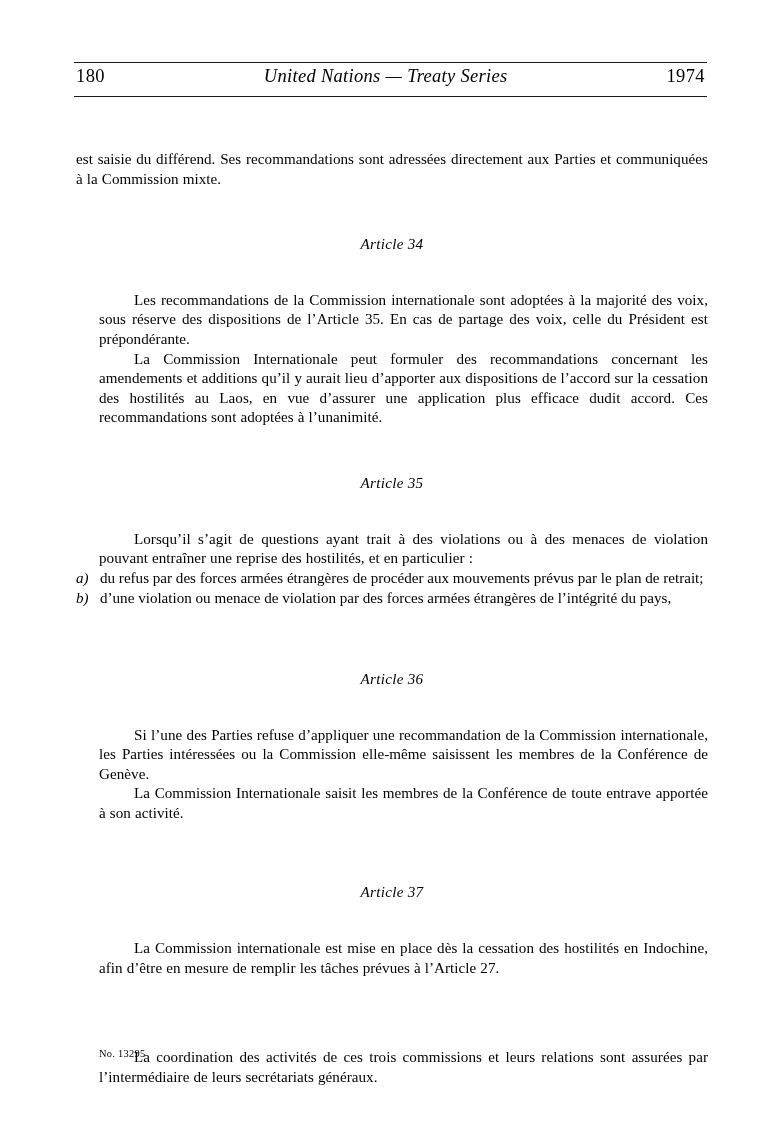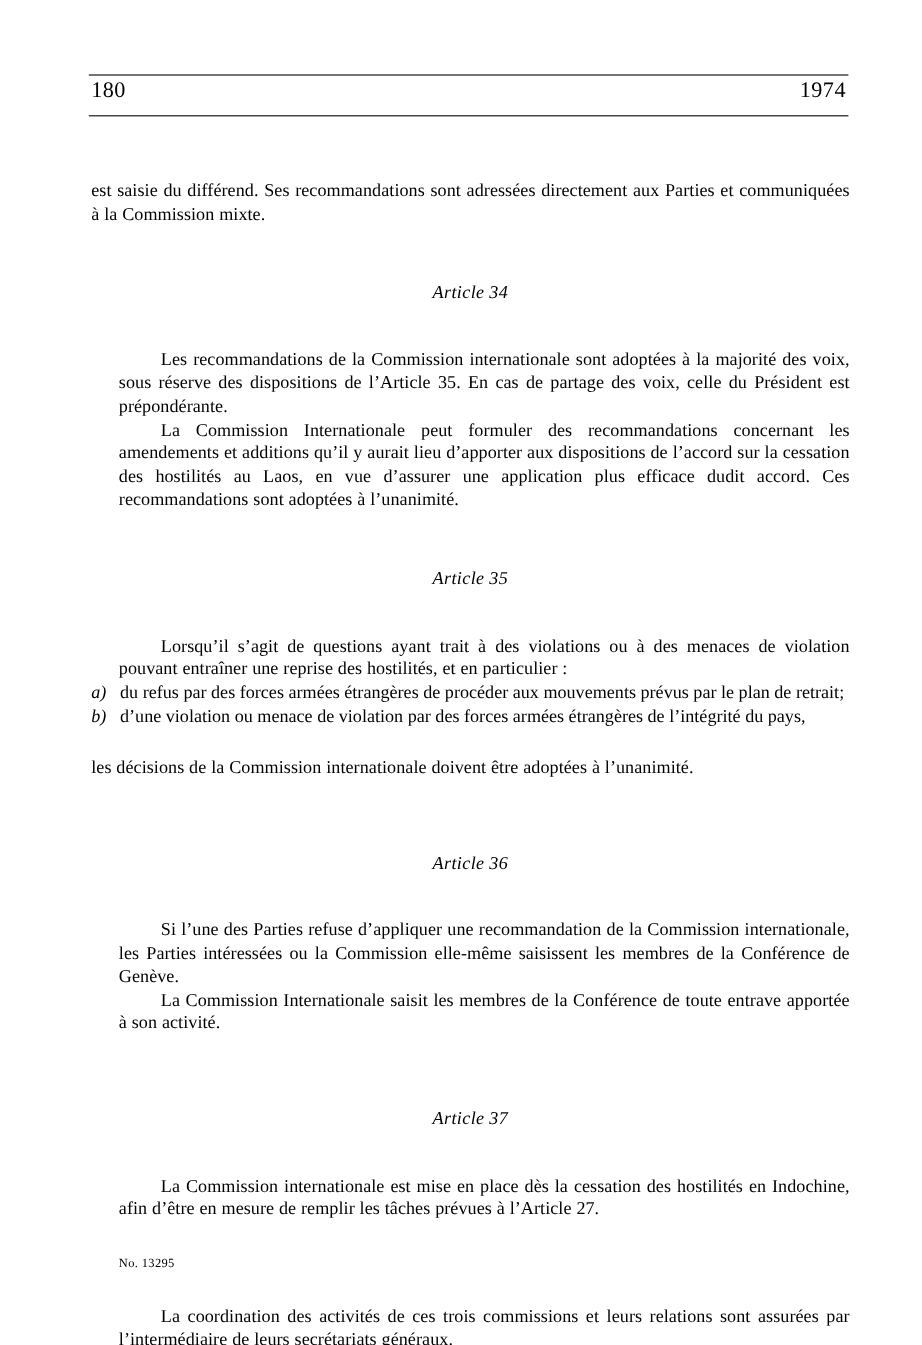--- a/index.html
+++ b/index.html
@@ -146,20 +146,21 @@
 </style>
 </head>
 <body>
 
 <div class="page">
 
   <div class="running-head">
     <div class="rule rule-top"></div>
     <div class="head-row">
       <span class="folio">180</span>
+      <span class="head-title">United Nations — Treaty Series</span>
       <span class="year">1974</span>
     </div>
     <div class="rule rule-bottom"></div>
   </div>
 
   <div class="column">
 
     <p class="body flush">est saisie du différend. Ses recommandations sont adressées directement aux Parties et communiquées à la Commission mixte.</p>
 
     <div class="sp-art-before"></div>
@@ -175,21 +176,20 @@
     <ol class="alpha-list">
       <li>
         <span class="marker">a)</span>
         <span>du refus par des forces armées étrangères de procéder aux mouvements prévus par le plan de retrait;</span>
       </li>
       <li>
         <span class="marker">b)</span>
         <span>d’une violation ou menace de violation par des forces armées étrangères de l’intégrité du pays,</span>
       </li>
     </ol>
-    <p class="body flush">les décisions de la Commission internationale doivent être adoptées à l’unanimité.</p>
 
     <div class="sp-art-before-lg"></div>
     <h2 class="article">Article 36</h2>
     <div class="sp-art-after"></div>
     <p class="body indent">Si l’une des Parties refuse d’appliquer une recommandation de la Commission internationale, les Parties intéressées ou la Commission elle-même saisissent les membres de la Conférence de Genève.</p>
     <p class="body indent">La Commission Internationale saisit les membres de la Conférence de toute entrave apportée à son activité.</p>
 
     <div class="sp-art-before-lg"></div>
     <h2 class="article">Article 37</h2>
     <div class="sp-art-after"></div>

